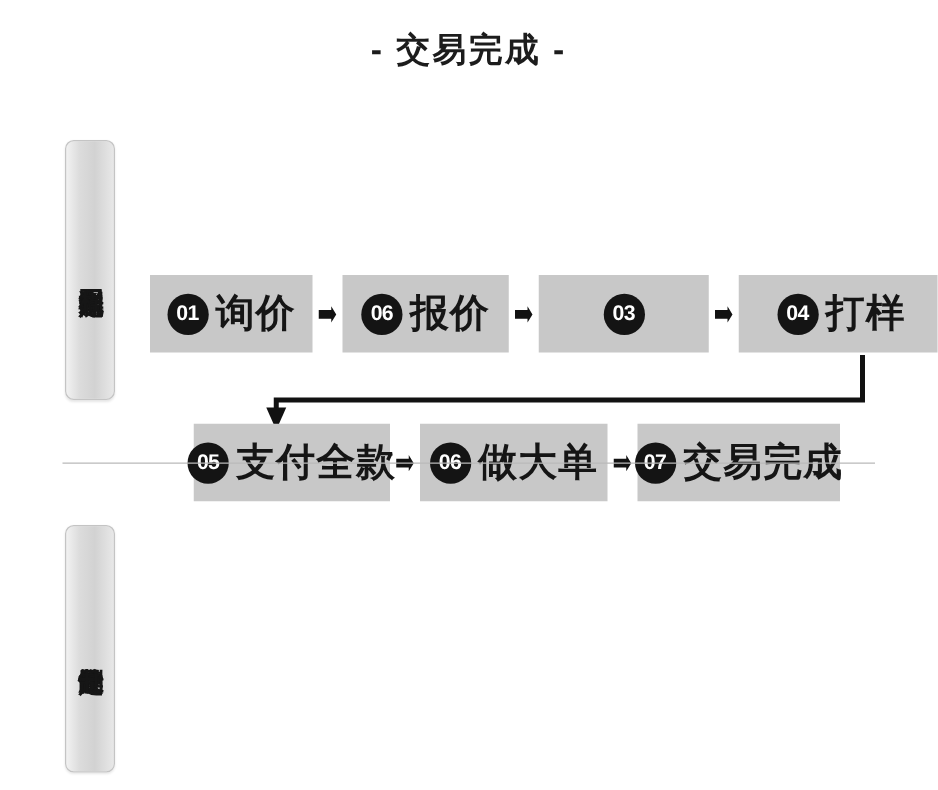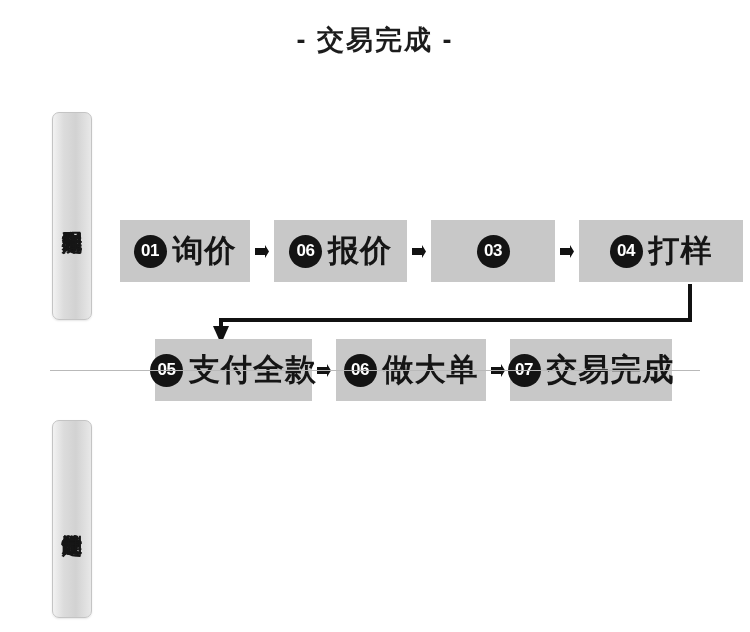--- a/index.html
+++ b/index.html
@@ -164,21 +164,21 @@
       </span>
       <div class="step" style="width: 133px;">
         <span class="badge">06</span>
         <span class="step-label">报价</span>
       </div>
       <span class="arrow-sep">
         <svg width="16" height="15" viewBox="0 0 16 15">
           <path d="M1 4 L11 4 L11 1 L15 7.5 L11 14 L11 11 L1 11 Z" fill="#121212"></path>
         </svg>
       </span>
-      <div class="step" style="width: 124px; flex-direction: column;">
+      <div class="step" style="width: 136px; flex-direction: column;">
         <span class="badge">03</span>
       </div>
       <span class="arrow-sep">
         <svg width="16" height="15" viewBox="0 0 16 15">
           <path d="M1 4 L11 4 L11 1 L15 7.5 L11 14 L11 11 L1 11 Z" fill="#121212"></path>
         </svg>
       </span>
       <div class="step" style="width: 164px;">
         <span class="badge">04</span>
         <span class="step-label">打样</span>

